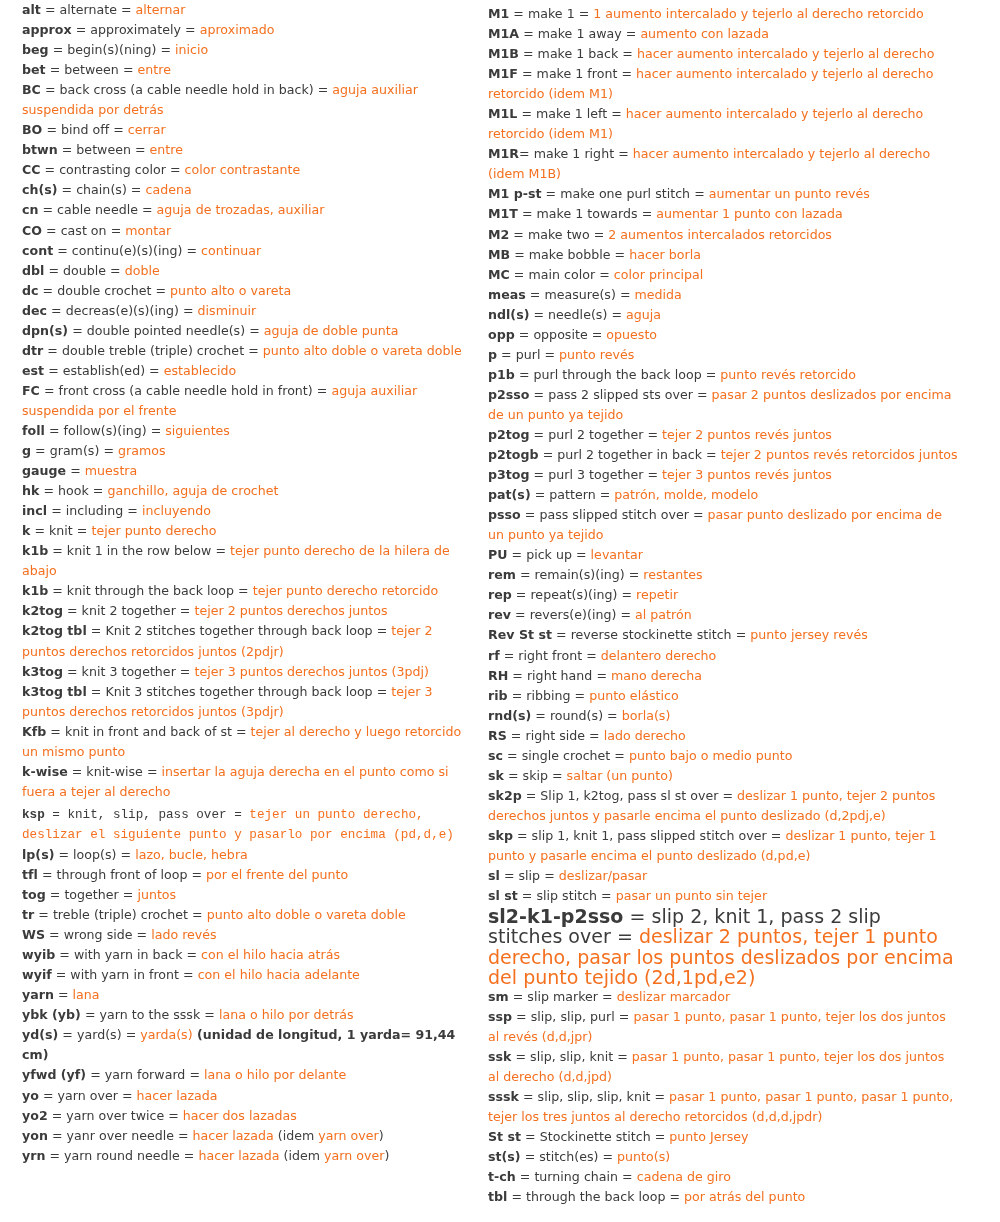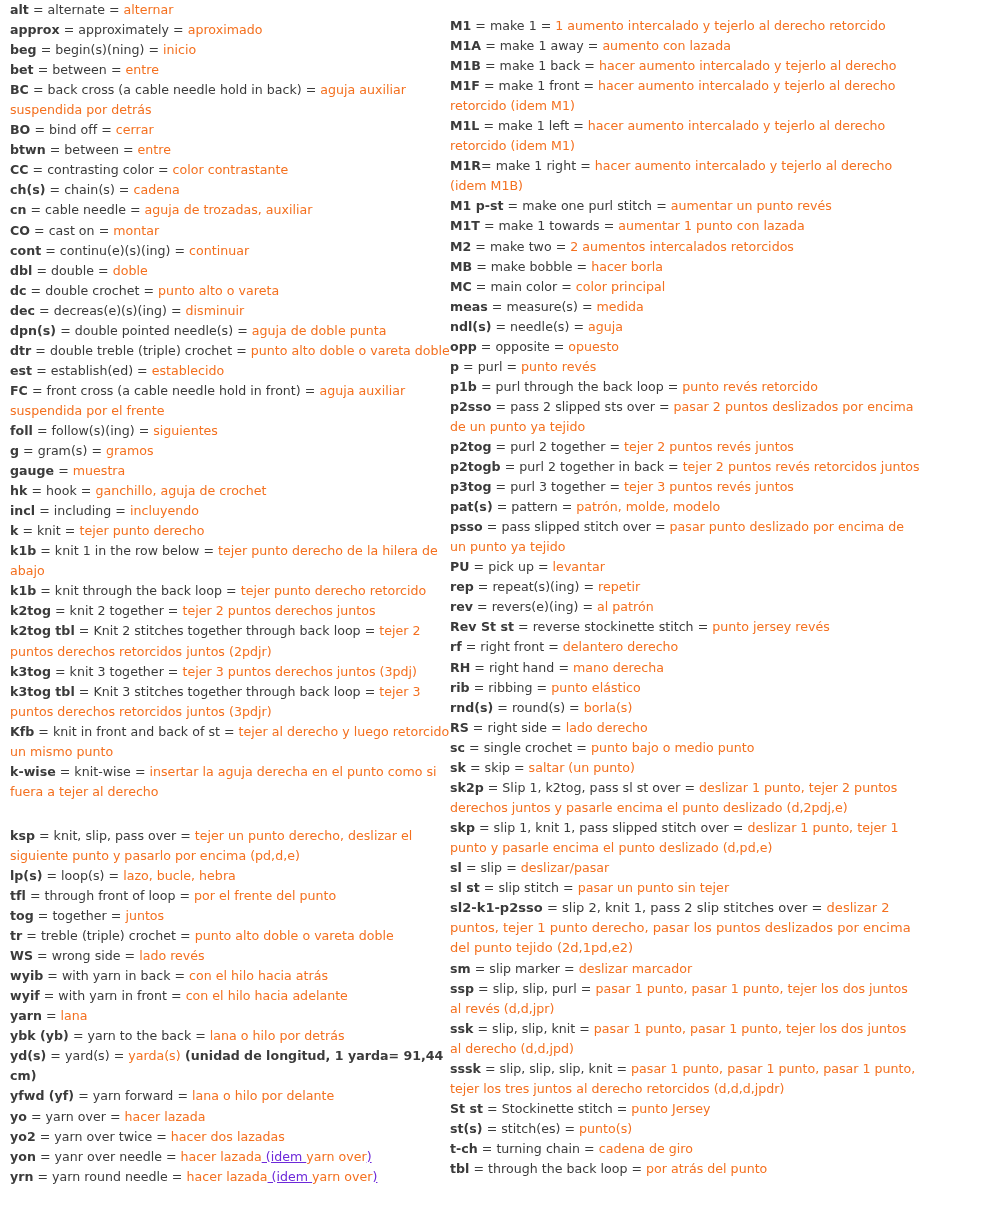--- a/index.html
+++ b/index.html
@@ -19,62 +19,62 @@
     width: 1000px;
     height: 1222px;
     box-sizing: border-box;
   }
   .column {
     position: absolute;
     top: 0;
     box-sizing: border-box;
   }
   #col-left {
-    left: 0px;
+    left: 12px;
     width: 460px;
     padding-left: 10px;
     padding-top: 0px;
   }
   #col-right {
-    left: 450px;
+    left: 488px;
     width: 470px;
-    padding-top: 16px;
+    padding-top: 4px;
   }
   .entry {
     font-size: 12.6px;
     line-height: 20.05px;
     margin: 0;
     padding: 0;
     text-align: left;
     word-spacing: 0px;
     letter-spacing: 0.02px;
   }
   .entry.gap-before {
-    margin-top: 24px;
+    margin-top: 3px;
+    font-family: Liberation Mono, monospace;
   }
   .entry.big {
-    font-size: 13px;
+    font-size: 19px;
     line-height: 20.2px;
   }
   .abbr {
     font-weight: bold;
     color: #3b3b3b;
   }
   .eq {
     color: #3b3b3b;
   }
   .en {
     color: #3b3b3b;
   }
   .es {
     color: #f4701f;
   }
   .note {
-    color: #6d28d9;
-    text-decoration: underline;
+    color: #404040;
   }
   .note-b {
     color: #3b3b3b;
     font-weight: bold;
   }
 </style>
 </head>
 <body>
 
 <div id="glossary">
@@ -114,21 +114,21 @@
       <p class="entry"><span class="abbr">k-wise</span><span class="eq"> = </span><span class="en">knit-wise</span><span class="eq"> = </span><span class="es">insertar la aguja derecha en el punto como si fuera a tejer al derecho</span></p>
       <p class="entry gap-before"><span class="abbr">ksp</span><span class="eq"> = </span><span class="en">knit, slip, pass over</span><span class="eq"> = </span><span class="es">tejer un punto derecho, deslizar el siguiente punto y pasarlo por encima (pd,d,e)</span></p>
       <p class="entry"><span class="abbr">lp(s)</span><span class="eq"> = </span><span class="en">loop(s)</span><span class="eq"> = </span><span class="es">lazo, bucle, hebra</span></p>
       <p class="entry"><span class="abbr">tfl</span><span class="eq"> = </span><span class="en">through front of loop</span><span class="eq"> = </span><span class="es">por el frente del punto</span></p>
       <p class="entry"><span class="abbr">tog</span><span class="eq"> = </span><span class="en">together</span><span class="eq"> = </span><span class="es">juntos</span></p>
       <p class="entry"><span class="abbr">tr</span><span class="eq"> = </span><span class="en">treble (triple) crochet</span><span class="eq"> = </span><span class="es">punto alto doble o vareta doble</span></p>
       <p class="entry"><span class="abbr">WS</span><span class="eq"> = </span><span class="en">wrong side</span><span class="eq"> = </span><span class="es">lado revés</span></p>
       <p class="entry"><span class="abbr">wyib</span><span class="eq"> = </span><span class="en">with yarn in back</span><span class="eq"> = </span><span class="es">con el hilo hacia atrás</span></p>
       <p class="entry"><span class="abbr">wyif</span><span class="eq"> = </span><span class="en">with yarn in front</span><span class="eq"> = </span><span class="es">con el hilo hacia adelante</span></p>
       <p class="entry"><span class="abbr">yarn</span><span class="eq"> = </span><span class="es">lana</span></p>
-      <p class="entry"><span class="abbr">ybk (yb)</span><span class="eq"> = </span><span class="en">yarn to the back</span><span class="eq"> = </span><span class="es">lana o hilo por detrás</span></p>
+      <p class="entry"><span class="abbr">ybk (yb)</span><span class="eq"> = </span><span class="en">yarn to the sssk</span><span class="eq"> = </span><span class="es">lana o hilo por detrás</span></p>
       <p class="entry"><span class="abbr">yd(s)</span><span class="eq"> = </span><span class="en">yard(s)</span><span class="eq"> = </span><span class="es">yarda(s)</span><span class="note-b"> (unidad de longitud, 1 yarda= 91,44 cm)</span></p>
       <p class="entry"><span class="abbr">yfwd (yf)</span><span class="eq"> = </span><span class="en">yarn forward</span><span class="eq"> = </span><span class="es">lana o hilo por delante</span></p>
       <p class="entry"><span class="abbr">yo</span><span class="eq"> = </span><span class="en">yarn over</span><span class="eq"> = </span><span class="es">hacer lazada</span></p>
       <p class="entry"><span class="abbr">yo2</span><span class="eq"> = </span><span class="en">yarn over twice</span><span class="eq"> = </span><span class="es">hacer dos lazadas</span></p>
       <p class="entry"><span class="abbr">yon</span><span class="eq"> = </span><span class="en">yanr over needle</span><span class="eq"> = </span><span class="es">hacer lazada</span><span class="note"> (idem </span><span class="es">yarn over</span><span class="note">)</span></p>
       <p class="entry"><span class="abbr">yrn</span><span class="eq"> = </span><span class="en">yarn round needle</span><span class="eq"> = </span><span class="es">hacer lazada</span><span class="note"> (idem </span><span class="es">yarn over</span><span class="note">)</span></p>
     </div>
   <div class="column" id="col-right">
       <p class="entry"><span class="abbr">M1</span><span class="eq"> = </span><span class="en">make 1</span><span class="eq"> = </span><span class="es">1 aumento intercalado y tejerlo al derecho retorcido</span></p>
       <p class="entry"><span class="abbr">M1A</span><span class="eq"> = </span><span class="en">make 1 away</span><span class="eq"> = </span><span class="es">aumento con lazada</span></p>
@@ -146,20 +146,21 @@
       <p class="entry"><span class="abbr">opp</span><span class="eq"> = </span><span class="en">opposite</span><span class="eq"> = </span><span class="es">opuesto</span></p>
       <p class="entry"><span class="abbr">p</span><span class="eq"> = </span><span class="en">purl</span><span class="eq"> = </span><span class="es">punto revés</span></p>
       <p class="entry"><span class="abbr">p1b</span><span class="eq"> = </span><span class="en">purl through the back loop</span><span class="eq"> = </span><span class="es">punto revés retorcido</span></p>
       <p class="entry"><span class="abbr">p2sso</span><span class="eq"> = </span><span class="en">pass 2 slipped sts over</span><span class="eq"> = </span><span class="es">pasar 2 puntos deslizados por encima de un punto ya tejido</span></p>
       <p class="entry"><span class="abbr">p2tog</span><span class="eq"> = </span><span class="en">purl 2 together</span><span class="eq"> = </span><span class="es">tejer 2 puntos revés juntos</span></p>
       <p class="entry"><span class="abbr">p2togb</span><span class="eq"> = </span><span class="en">purl 2 together in back</span><span class="eq"> = </span><span class="es">tejer 2 puntos revés retorcidos juntos</span></p>
       <p class="entry"><span class="abbr">p3tog</span><span class="eq"> = </span><span class="en">purl 3 together</span><span class="eq"> = </span><span class="es">tejer 3 puntos revés juntos</span></p>
       <p class="entry"><span class="abbr">pat(s)</span><span class="eq"> = </span><span class="en">pattern</span><span class="eq"> = </span><span class="es">patrón, molde, modelo</span></p>
       <p class="entry"><span class="abbr">psso</span><span class="eq"> = </span><span class="en">pass slipped stitch over</span><span class="eq"> = </span><span class="es">pasar punto deslizado por encima de un punto ya tejido</span></p>
       <p class="entry"><span class="abbr">PU</span><span class="eq"> = </span><span class="en">pick up</span><span class="eq"> = </span><span class="es">levantar</span></p>
+      <p class="entry"><span class="abbr">rem</span><span class="eq"> = </span><span class="en">remain(s)(ing)</span><span class="eq"> = </span><span class="es">restantes</span></p>
       <p class="entry"><span class="abbr">rep</span><span class="eq"> = </span><span class="en">repeat(s)(ing)</span><span class="eq"> = </span><span class="es">repetir</span></p>
       <p class="entry"><span class="abbr">rev</span><span class="eq"> = </span><span class="en">revers(e)(ing)</span><span class="eq"> = </span><span class="es">al patrón</span></p>
       <p class="entry"><span class="abbr">Rev St st</span><span class="eq"> = </span><span class="en">reverse stockinette stitch</span><span class="eq"> = </span><span class="es">punto jersey revés</span></p>
       <p class="entry"><span class="abbr">rf</span><span class="eq"> = </span><span class="en">right front</span><span class="eq"> = </span><span class="es">delantero derecho</span></p>
       <p class="entry"><span class="abbr">RH</span><span class="eq"> = </span><span class="en">right hand</span><span class="eq"> = </span><span class="es">mano derecha</span></p>
       <p class="entry"><span class="abbr">rib</span><span class="eq"> = </span><span class="en">ribbing</span><span class="eq"> = </span><span class="es">punto elástico</span></p>
       <p class="entry"><span class="abbr">rnd(s)</span><span class="eq"> = </span><span class="en">round(s)</span><span class="eq"> = </span><span class="es">borla(s)</span></p>
       <p class="entry"><span class="abbr">RS</span><span class="eq"> = </span><span class="en">right side</span><span class="eq"> = </span><span class="es">lado derecho</span></p>
       <p class="entry"><span class="abbr">sc</span><span class="eq"> = </span><span class="en">single crochet</span><span class="eq"> = </span><span class="es">punto bajo o medio punto</span></p>
       <p class="entry"><span class="abbr">sk</span><span class="eq"> = </span><span class="en">skip</span><span class="eq"> = </span><span class="es">saltar (un punto)</span></p>

